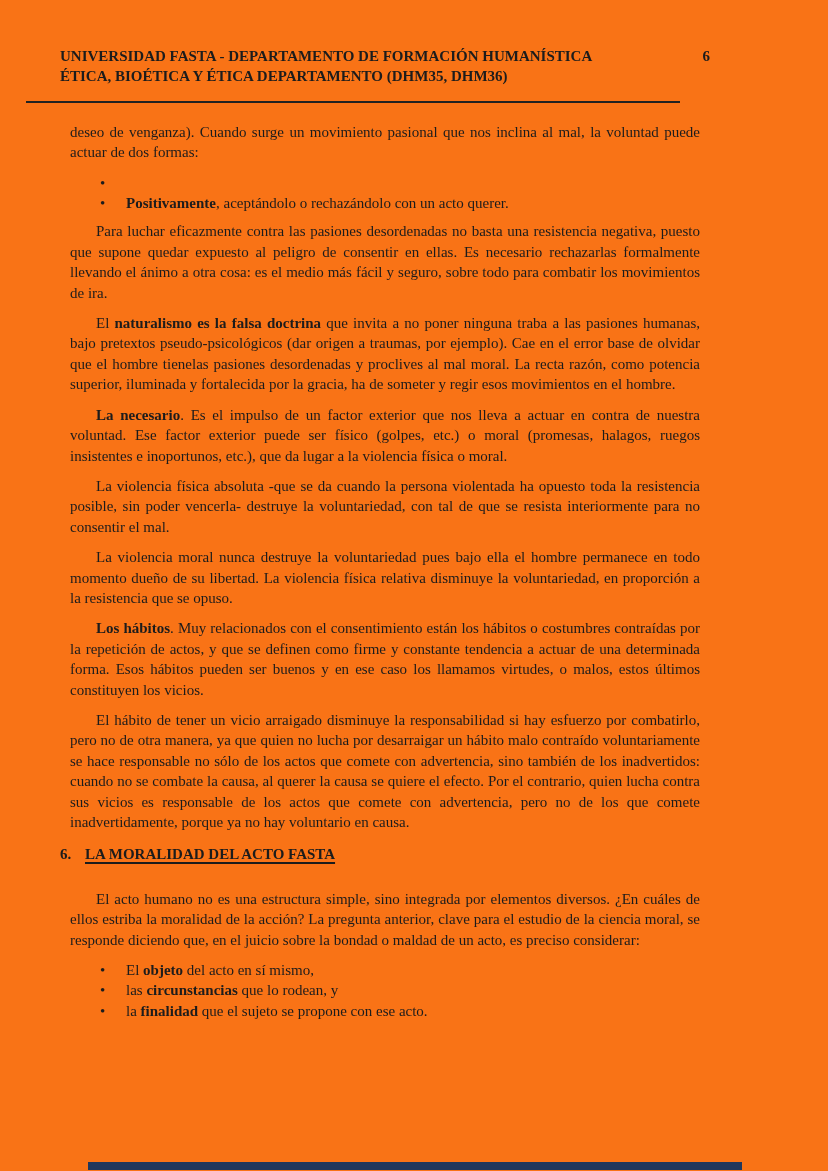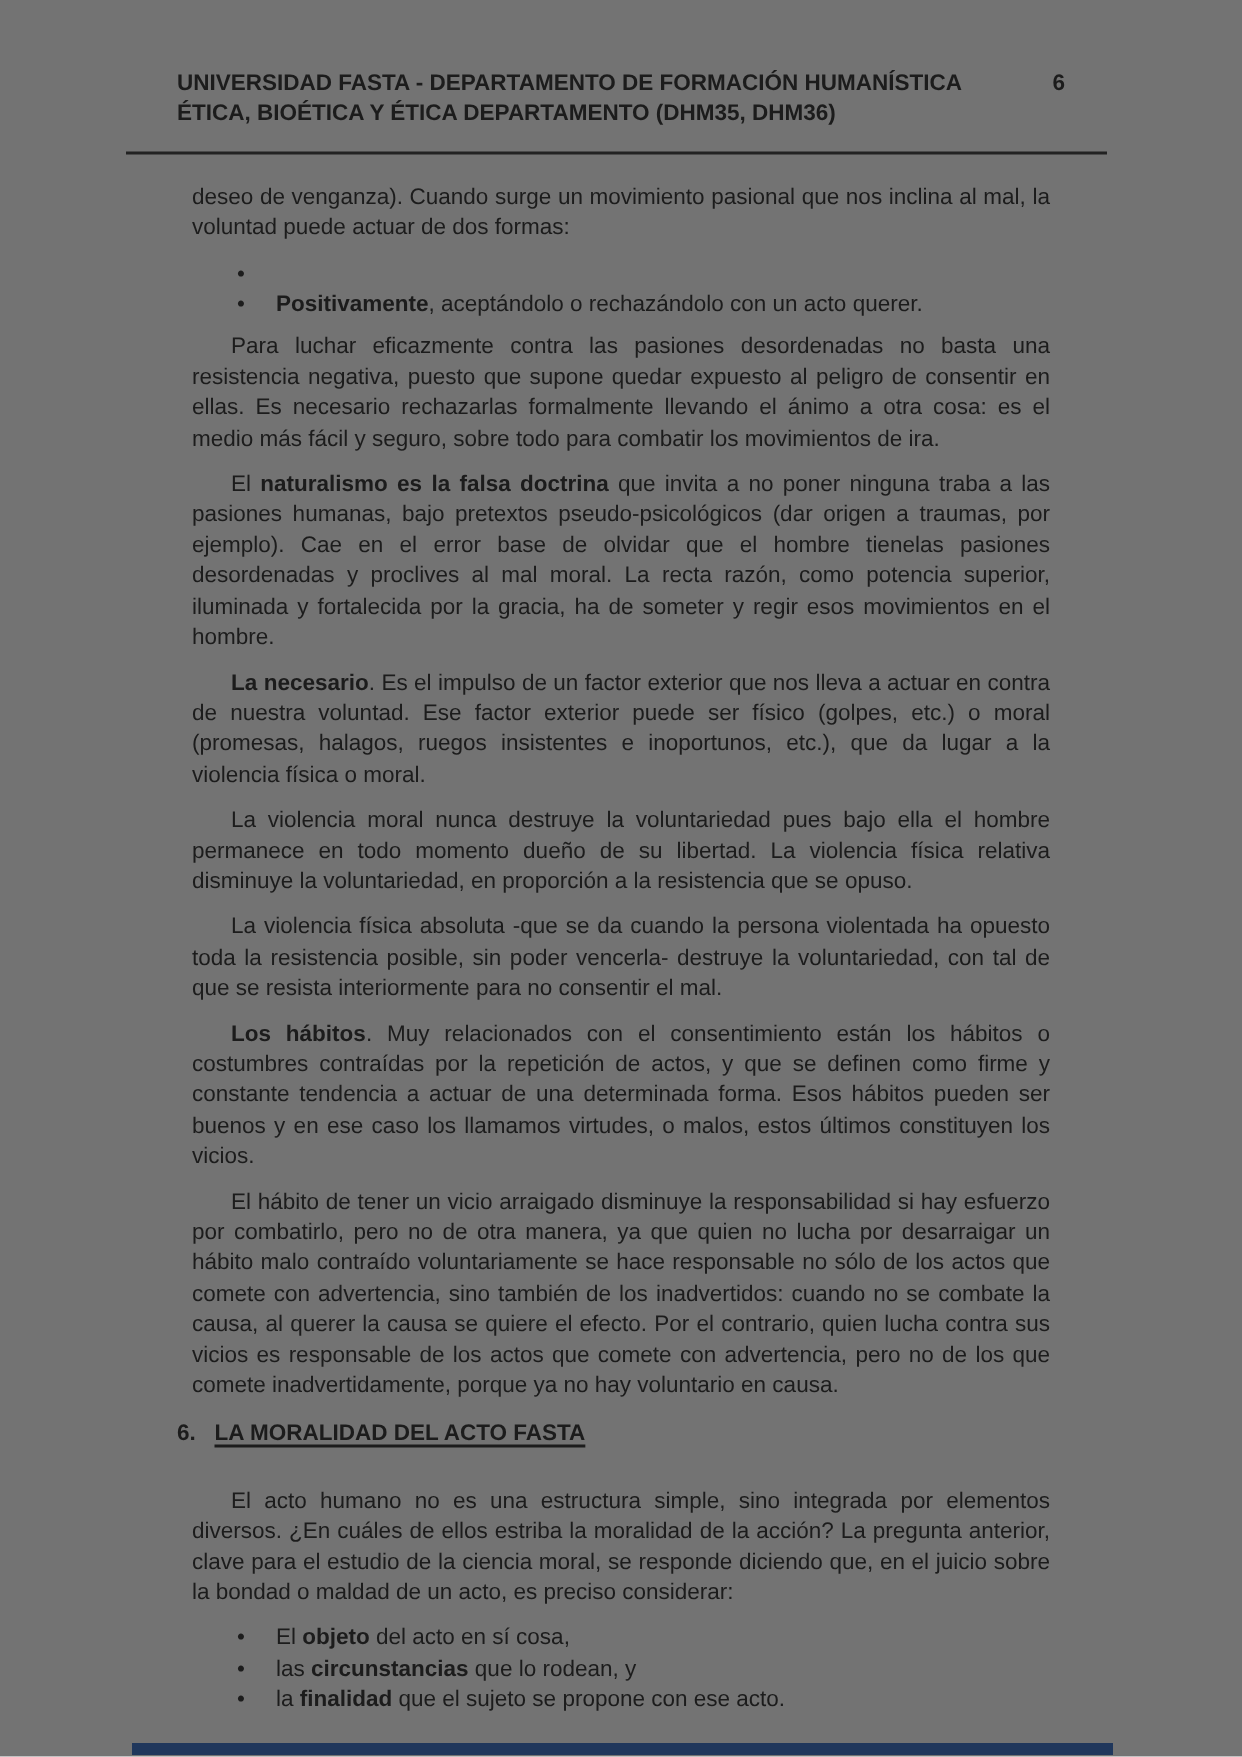--- a/index.html
+++ b/index.html
@@ -1,26 +1,26 @@
 <!DOCTYPE html>
 <html><head>
 <meta charset="utf-8">
 <style>
   html,body { margin:0; padding:0; background:#ffffff; }
   .page {
     position: relative;
     width: 828px;
     height: 1171px;
-    background: #737373;
-    font-family: Liberation Sans, sans-serif;
+    background: #f97316;
+    font-family: Liberation Serif, serif;
     color: #1c1c1c;
     font-size: 15px;
     line-height: 20.4px;
     box-sizing: border-box;
-    padding: 46px 118px 0 118px;
+    padding: 46px 118px 0 60px;
     overflow: hidden;
   }
   .hdr-row { display:flex; justify-content:space-between; font-weight:700; }
   .hdr-line { font-weight:700; }
   .hdr-rule {
     height: 0;
     border-bottom: 2px solid #222222;
     margin: 14px 0 0 -34px;
     width: 654px;
   }
@@ -78,38 +78,38 @@
         <span class="bullet-text"><span></span><strong>Positivamente</strong><span>, aceptándolo o rechazándolo con un acto querer.</span></span>
       </div>
     </div>
 
     <p class="para indent gap-sm">Para luchar eficazmente contra las pasiones desordenadas no basta una resistencia negativa, puesto que supone quedar expuesto al peligro de consentir en ellas. Es necesario rechazarlas formalmente llevando el ánimo a otra cosa: es el medio más fácil y seguro, sobre todo para combatir los movimientos de ira.</p>
 
     <p class="para indent"><span>El </span><strong>naturalismo es la falsa doctrina</strong><span> que invita a no poner ninguna traba a las pasiones humanas, bajo pretextos pseudo-psicológicos (dar origen a traumas, por ejemplo). Cae en el error base de olvidar que el hombre tienelas pasiones desordenadas y proclives al mal moral. La recta razón, como potencia superior, iluminada y fortalecida por la gracia, ha de someter y regir esos movimientos en el hombre.</span></p>
 
     <p class="para indent gap-xs"><span></span><strong>La necesario</strong><span>. Es el impulso de un factor exterior que nos lleva a actuar en contra de nuestra voluntad. Ese factor exterior puede ser físico (golpes, etc.) o moral (promesas, halagos, ruegos insistentes e inoportunos, etc.), que da lugar a la violencia física o moral.</span></p>
 
+    <p class="para indent">La violencia física absoluta -que se da cuando la persona violentada ha opuesto toda la resistencia posible, sin poder vencerla- destruye la voluntariedad, con tal de que se resista interiormente para no consentir el mal.</p>
+
     <p class="para indent">La violencia moral nunca destruye la voluntariedad pues bajo ella el hombre permanece en todo momento dueño de su libertad. La violencia física relativa disminuye la voluntariedad, en proporción a la resistencia que se opuso.</p>
-
-    <p class="para indent">La violencia física absoluta -que se da cuando la persona violentada ha opuesto toda la resistencia posible, sin poder vencerla- destruye la voluntariedad, con tal de que se resista interiormente para no consentir el mal.</p>
 
     <p class="para indent gap-md"><span></span><strong>Los hábitos</strong><span>. Muy relacionados con el consentimiento están los hábitos o costumbres contraídas por la repetición de actos, y que se definen como firme y constante tendencia a actuar de una determinada forma. Esos hábitos pueden ser buenos y en ese caso los llamamos virtudes, o malos, estos últimos constituyen los vicios.</span></p>
 
     <p class="para indent">El hábito de tener un vicio arraigado disminuye la responsabilidad si hay esfuerzo por combatirlo, pero no de otra manera, ya que quien no lucha por desarraigar un hábito malo contraído voluntariamente se hace responsable no sólo de los actos que comete con advertencia, sino también de los inadvertidos: cuando no se combate la causa, al querer la causa se quiere el efecto. Por el contrario, quien lucha contra sus vicios es responsable de los actos que comete con advertencia, pero no de los que comete inadvertidamente, porque ya no hay voluntario en causa.</p>
 
     <div class="section-heading">
       <span class="sec-num">6.</span><span class="sec-title">LA MORALIDAD DEL ACTO FASTA</span>
     </div>
 
     <p class="para indent">El acto humano no es una estructura simple, sino integrada por elementos diversos. ¿En cuáles de ellos estriba la moralidad de la acción? La pregunta anterior, clave para el estudio de la ciencia moral, se responde diciendo que, en el juicio sobre la bondad o maldad de un acto, es preciso considerar:</p>
 
     <div class="bullets gap-xs">
       <div class="bullet-row">
         <span class="dot">•</span>
-        <span class="bullet-text"><span>El </span><strong>objeto</strong><span> del acto en sí cosa,</span></span>
+        <span class="bullet-text"><span>El </span><strong>objeto</strong><span> del acto en sí mismo,</span></span>
       </div>
       <div class="bullet-row">
         <span class="dot">•</span>
         <span class="bullet-text"><span>las </span><strong>circunstancias</strong><span> que lo rodean, y</span></span>
       </div>
       <div class="bullet-row">
         <span class="dot">•</span>
         <span class="bullet-text"><span>la </span><strong>finalidad</strong><span> que el sujeto se propone con ese acto.</span></span>
       </div>
     </div>

